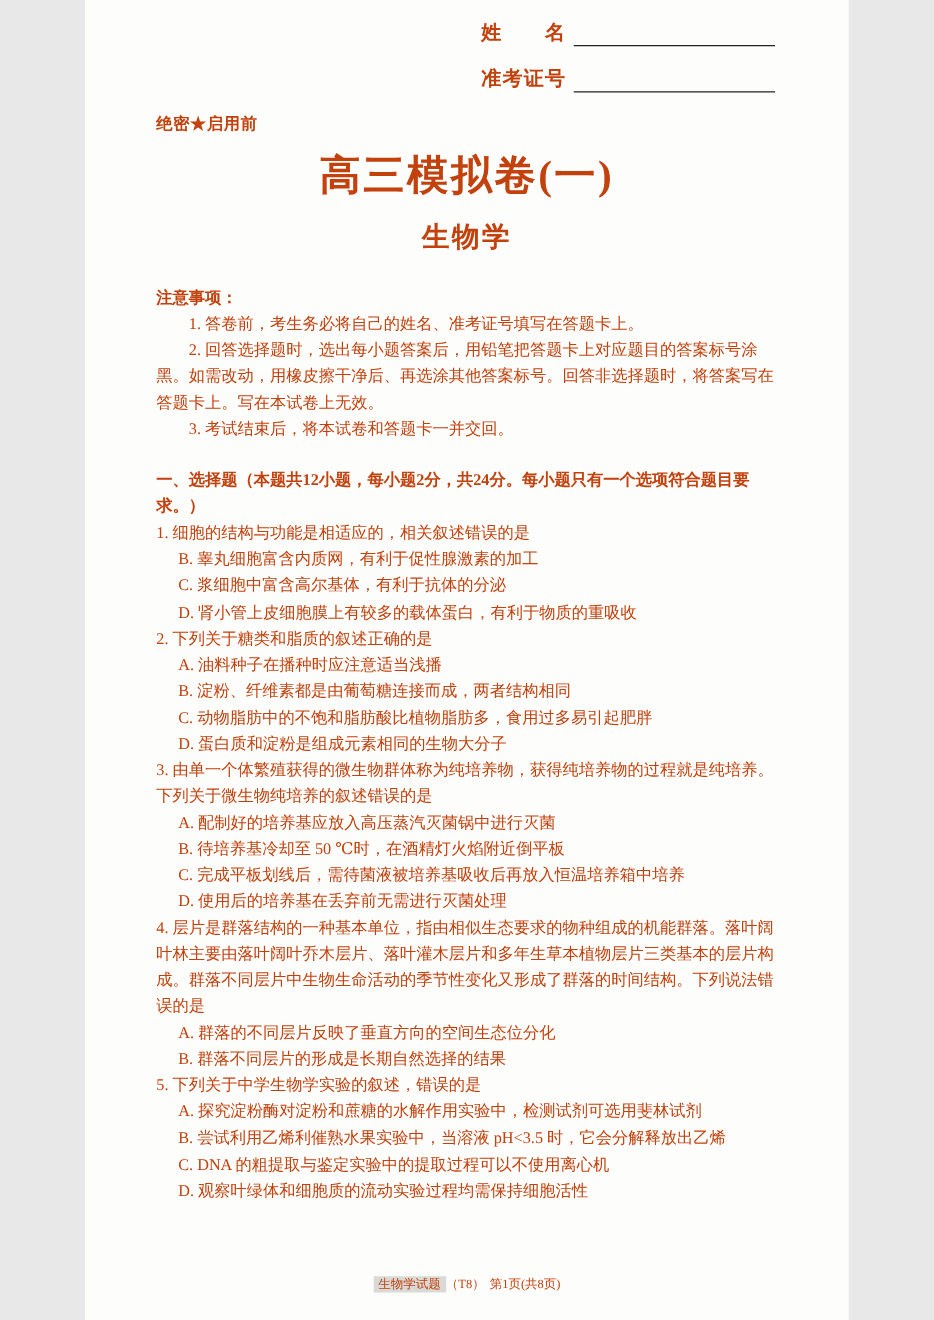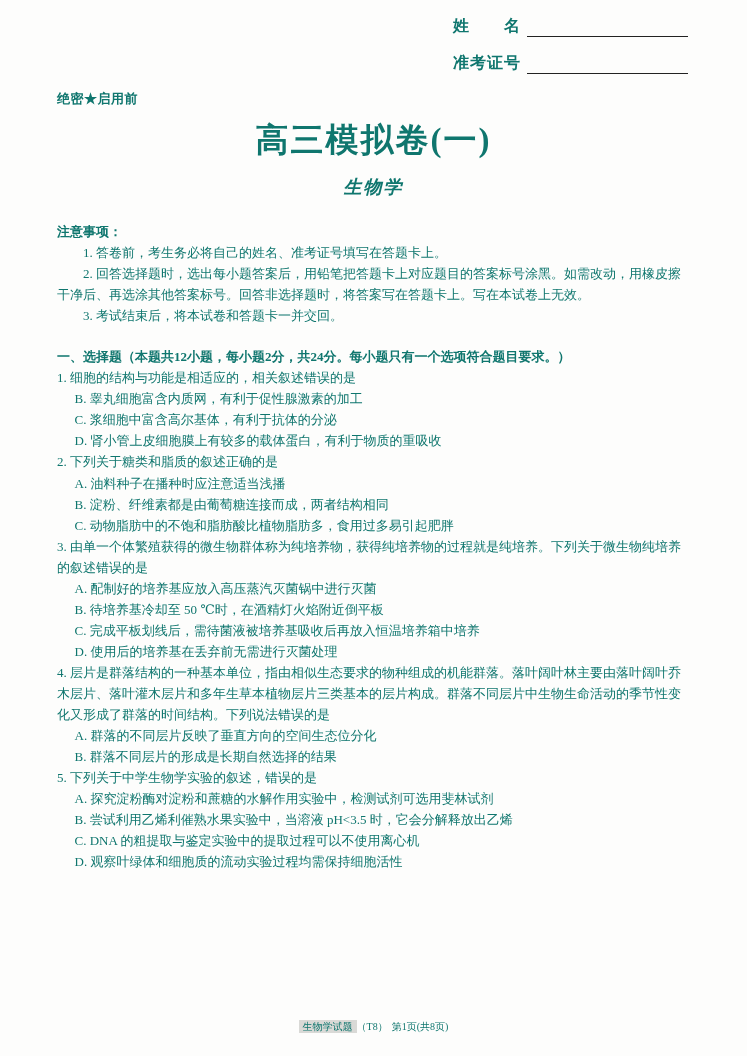--- a/index.html
+++ b/index.html
@@ -1,22 +1,22 @@
 <!DOCTYPE html>
 <html><head>
 <meta charset="utf-8">
 <style>
   html,body{margin:0;padding:0;background:#e8e8e8;}
   .page{
     position:relative;
-    width:747px;
+    width:611px;
     height:1056px;
     margin:0 auto;
     background:#fdfdfc;
-    color:#0f766e;
+    color:#c2410c;
     font-family:"Liberation Serif","DejaVu Serif",serif;
     box-sizing:border-box;
     padding:16px 57px 10px 57px;
     overflow:hidden;
   }
   p{margin:0;}
   
   .id-block{
     width:235px;
     margin-left:auto;
@@ -46,25 +46,24 @@
   }
   .title{
     text-align:center;
     font-size:33px;
     font-weight:bold;
     letter-spacing:2px;
     margin-top:10px;
   }
   .subject{
     text-align:center;
-    font-size:18px;
+    font-size:22px;
     font-weight:bold;
     letter-spacing:2px;
     margin-top:12px;
-    font-style:italic;
   }
   .notice{margin-top:22px;font-size:13px;line-height:1.62;}
   .notice-heading{font-weight:bold;}
   .notice-item{text-indent:2em;}
   .section-heading{
     margin-top:20px;
     font-size:13px;
     font-weight:bold;
     line-height:1.62;
   }
@@ -121,20 +120,21 @@
         <p class="stem">1. 细胞的结构与功能是相适应的，相关叙述错误的是</p>
         <p class="option">B. 睾丸细胞富含内质网，有利于促性腺激素的加工</p>
         <p class="option">C. 浆细胞中富含高尔基体，有利于抗体的分泌</p>
         <p class="option">D. 肾小管上皮细胞膜上有较多的载体蛋白，有利于物质的重吸收</p>
       </div>
       <div class="question">
         <p class="stem">2. 下列关于糖类和脂质的叙述正确的是</p>
         <p class="option">A. 油料种子在播种时应注意适当浅播</p>
         <p class="option">B. 淀粉、纤维素都是由葡萄糖连接而成，两者结构相同</p>
         <p class="option">C. 动物脂肪中的不饱和脂肪酸比植物脂肪多，食用过多易引起肥胖</p>
+        <p class="option">D. 蛋白质和淀粉是组成元素相同的生物大分子</p>
       </div>
       <div class="question">
         <p class="stem">3. 由单一个体繁殖获得的微生物群体称为纯培养物，获得纯培养物的过程就是纯培养。下列关于微生物纯培养的叙述错误的是</p>
         <p class="option">A. 配制好的培养基应放入高压蒸汽灭菌锅中进行灭菌</p>
         <p class="option">B. 待培养基冷却至 50 ℃时，在酒精灯火焰附近倒平板</p>
         <p class="option">C. 完成平板划线后，需待菌液被培养基吸收后再放入恒温培养箱中培养</p>
         <p class="option">D. 使用后的培养基在丢弃前无需进行灭菌处理</p>
       </div>
       <div class="question">
         <p class="stem">4. 层片是群落结构的一种基本单位，指由相似生态要求的物种组成的机能群落。落叶阔叶林主要由落叶阔叶乔木层片、落叶灌木层片和多年生草本植物层片三类基本的层片构成。群落不同层片中生物生命活动的季节性变化又形成了群落的时间结构。下列说法错误的是</p>

